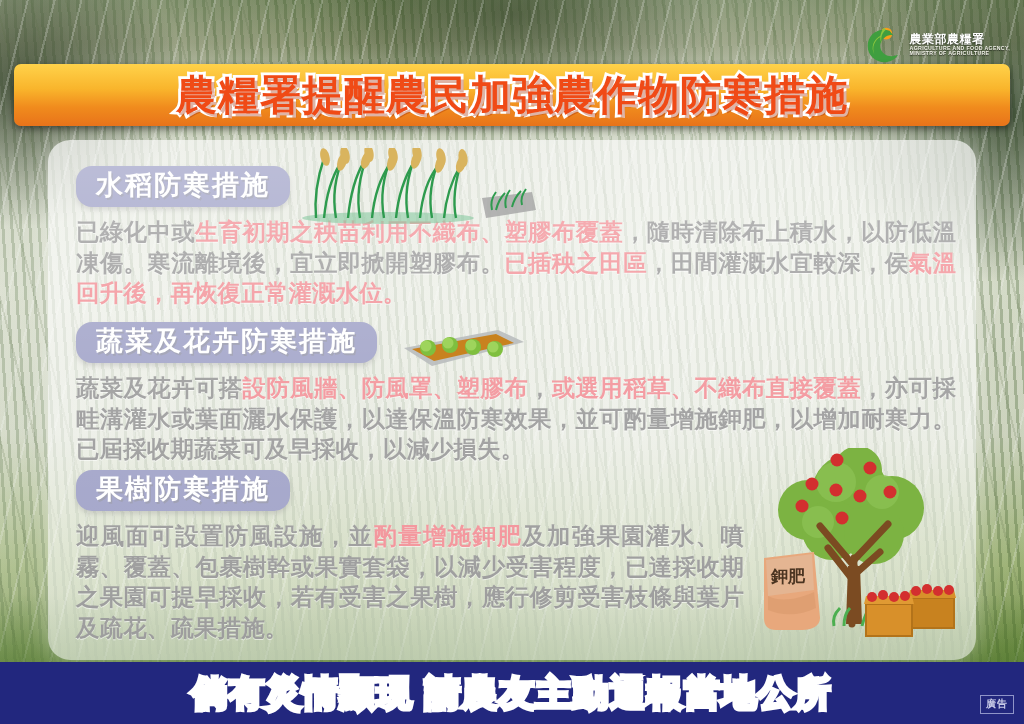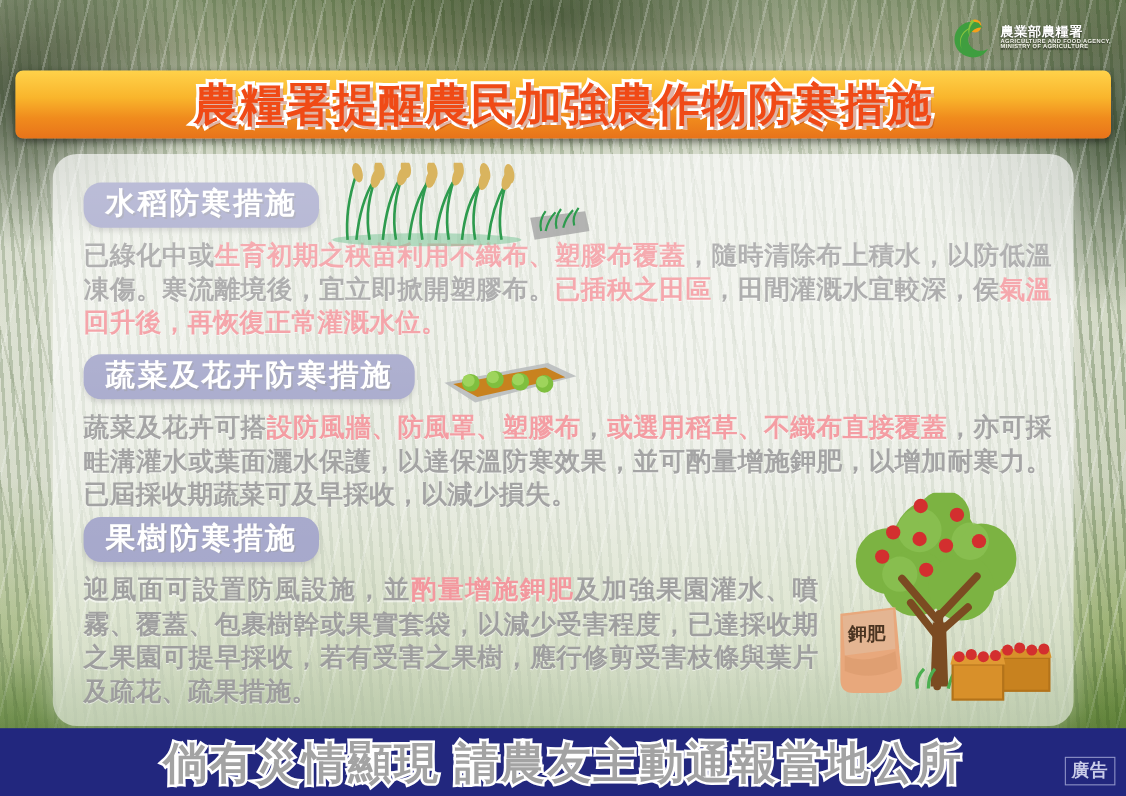--- a/index.html
+++ b/index.html
@@ -34,21 +34,21 @@
   }
   .bg-grass{position:absolute;left:0;right:0;bottom:0;height:130px;
     background:
       radial-gradient(ellipse 120px 50px at 8% 80%, rgba(150,180,70,.55), rgba(0,0,0,0) 70%),
       radial-gradient(ellipse 140px 60px at 30% 95%, rgba(120,160,60,.55), rgba(0,0,0,0) 70%),
       radial-gradient(ellipse 160px 60px at 70% 90%, rgba(130,170,65,.50), rgba(0,0,0,0) 70%),
       linear-gradient(180deg, rgba(90,130,50,0) 0%, rgba(80,120,45,.65) 60%, rgba(55,90,30,.85) 100%);
   }
 
   
-  .logo{position:absolute;right:14px;top:14px;display:flex;align-items:center;gap:7px;z-index:6;}
+  .logo{position:absolute;right:14px;top:24px;display:flex;align-items:center;gap:7px;z-index:6;}
   .logo-mark{position:relative;width:42px;height:42px;flex:0 0 auto;}
   .logo-text{line-height:1.05;text-align:left;}
   .logo-cn{font-size:12px;font-weight:bold;color:#ffffff;letter-spacing:.5px;
     text-shadow:0 1px 2px rgba(0,0,0,.65);}
   .logo-en1,.logo-en2{font-size:5.2px;color:#f0f0e8;letter-spacing:.35px;font-weight:bold;
     text-shadow:0 1px 1px rgba(0,0,0,.6);}
 
   
   .title-wrap{position:absolute;left:14px;top:64px;width:996px;height:62px;z-index:7;}
   .title-band{
@@ -91,27 +91,27 @@
   
   .ill{position:absolute;z-index:6;pointer-events:none;}
   #rice-ill{left:296px;top:148px;}
   #veg-ill{left:398px;top:322px;}
   #tree-ill{left:762px;top:448px;}
 
   
   .bottom{position:absolute;left:0;right:0;bottom:0;height:62px;background:#22277e;z-index:8;}
   .bottom-txt{position:absolute;left:0;right:0;top:2px;height:58px;
     display:flex;align-items:center;justify-content:center;
-    font-size:40px;font-weight:bold;letter-spacing:2px;white-space:nowrap;
-    color:#a3a3a3;
+    font-size:35px;font-weight:bold;letter-spacing:2px;white-space:nowrap;
+    color:#ffffff;
     -webkit-text-stroke:4.5px #ffffff;
     paint-order:stroke fill;
   }
   .adtag{position:absolute;right:10px;bottom:10px;z-index:9;
-    border:1.5px solid #8f94c8;color:#c9cce8;font-size:16px;font-weight:bold;
+    border:1.5px solid #8f94c8;color:#c9cce8;font-size:10px;font-weight:bold;
     padding:1px 5px 2px 5px;letter-spacing:1px;background:rgba(34,39,126,.2);}
 </style>
 </head>
 <body>
 
 <div id="poster">
 
   <div class="bg">
     <div class="bg-photo"></div>
     <div class="bg-grass"></div>

